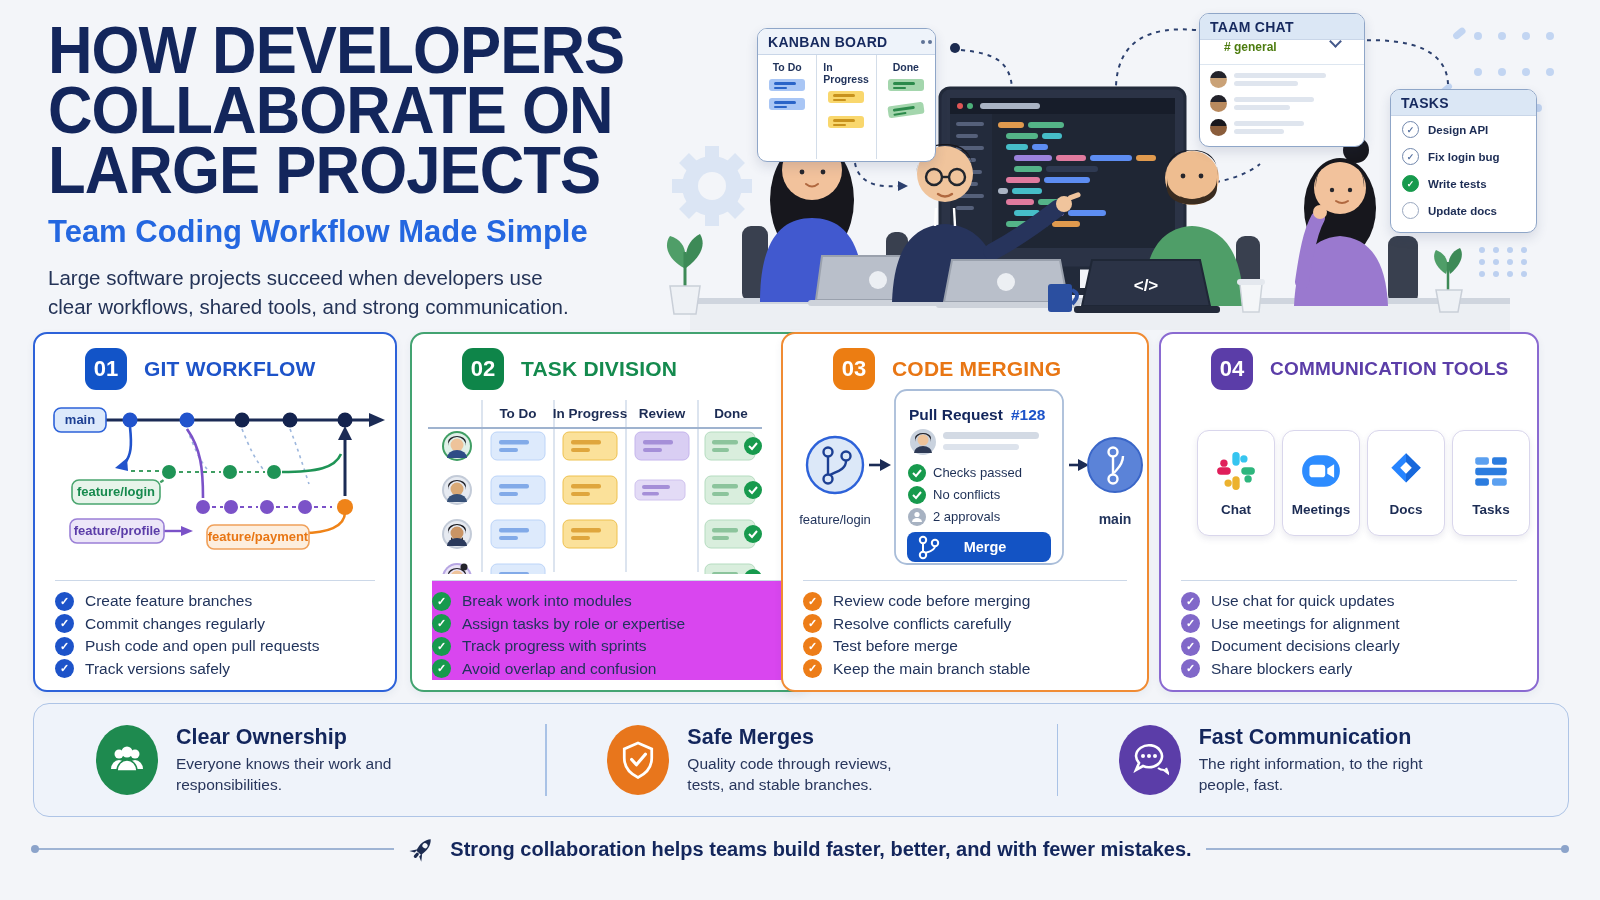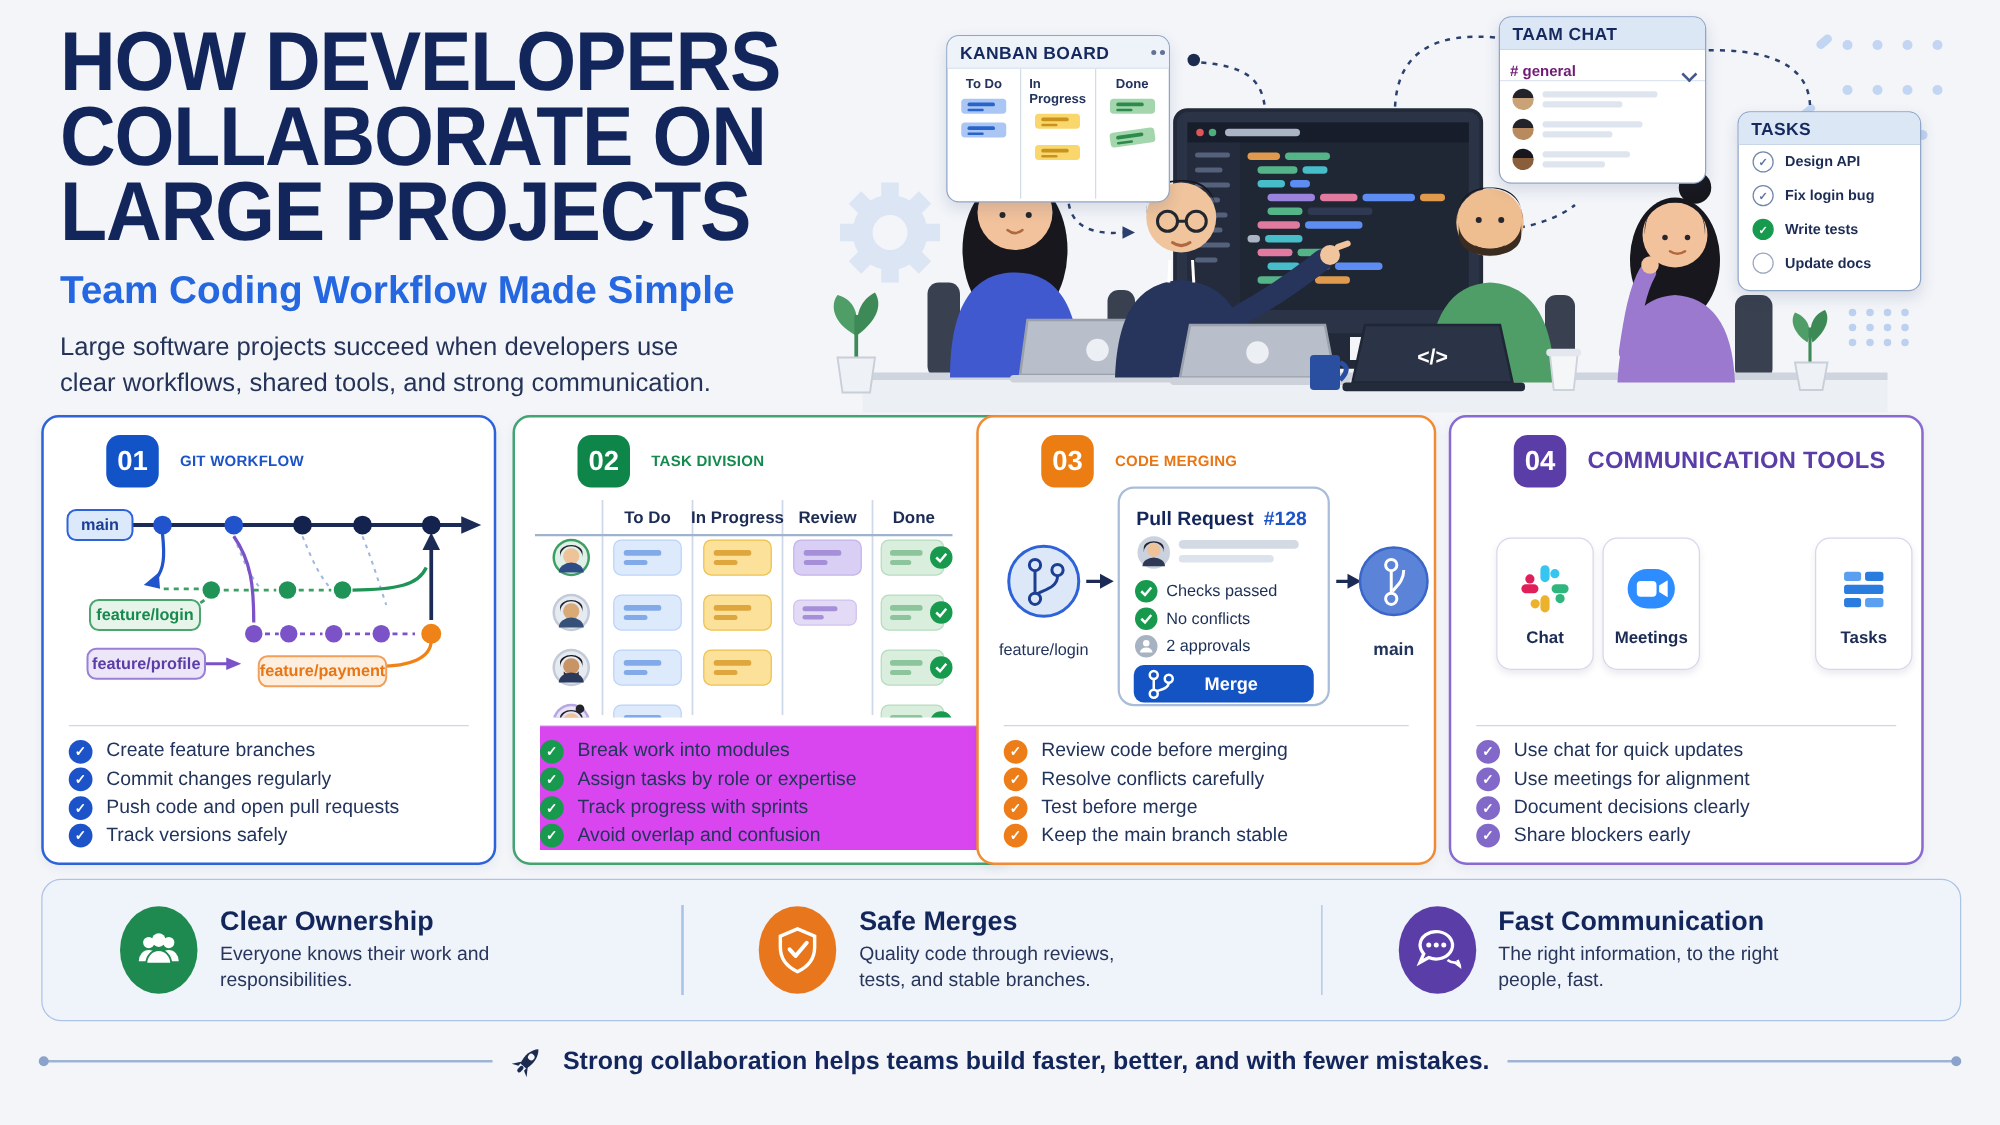--- a/index.html
+++ b/index.html
@@ -23,22 +23,22 @@
   .kcol{flex:1;padding:4px 6px;border-right:1px solid #d3dde9;display:flex;flex-direction:column;align-items:center;}
   .kcol:last-child{border-right:none;}
   .kcol-h{font-size:10.5px;font-weight:700;color:#22345c;margin:2px 0 6px;}
   .kcard{width:36px;height:12px;border-radius:3px;margin-bottom:7px;position:relative;}
   .kcard::before{content:"";position:absolute;left:5px;top:3px;height:2.5px;border-radius:2px;width:22px;}
   .kcard::after{content:"";position:absolute;left:5px;top:7.5px;height:2px;border-radius:2px;width:13px;}
   .kc-b{background:#a9c6f5;}.kc-b::before,.kc-b::after{background:#2a64c8;}
   .kc-y{background:#f9d76d;}.kc-y::before,.kc-y::after{background:#c8921d;}
   .kc-g{background:#a4d6ad;}.kc-g::before,.kc-g::after{background:#2c8a4b;}
   .tilt{transform:rotate(-8deg);}
-  .chrow{display:flex;align-items:flex-end;height:24px;padding:0 8px;border-bottom:1px solid #dde6f0;
-         font-size:12px;font-weight:700;color:#701a75;}
+  .chrow{display:flex;align-items:flex-start;height:24px;padding:0 24px;border-bottom:1px solid #dde6f0;
+         font-size:12px;font-weight:700;color:#4d7c0f;}
   .chev{width:7px;height:7px;border-right:2px solid #44588a;border-bottom:2px solid #44588a;
         transform:rotate(45deg);margin-left:auto;margin-top:-3px;}
   .msg{display:flex;align-items:center;gap:7px;padding:5px 10px 0;}
   .cav{width:17px;height:17px;border-radius:50%;flex:none;}
   .cav1{background:linear-gradient(180deg,#23232b 42%,#caa277 42%);}
   .cav2{background:linear-gradient(180deg,#23232b 42%,#b98a5e 42%);}
   .cav3{background:linear-gradient(180deg,#17171d 42%,#8a5d3b 42%);}
   .mbars{flex:1;}
   .mbar{height:5px;border-radius:3px;background:#dfe5ee;margin:3px 0;}
   .trow{display:flex;align-items:center;gap:9px;padding:0 11px;height:27px;
@@ -54,21 +54,21 @@
   .card{position:absolute;top:332px;height:356px;background:#fff;border-radius:14px;
         box-shadow:0 3px 8px rgba(40,60,100,.06);z-index:2;}
   .c1{left:33px;width:360px;border:2px solid #2d62d9;}
   .c2{left:410px;width:360px;border:2px solid #43a371;padding-left:36px;}
   .c3{left:781px;width:364px;border:2px solid #f08b33;}
   .c4{left:1159px;width:376px;border:2px solid #8a6ad1;}
   .card-head{position:absolute;top:14px;left:18px;display:flex;align-items:center;gap:17px;z-index:4;}
   .badge{width:42px;height:42px;border-radius:11px;color:#fff;font-weight:700;font-size:22px;
          display:flex;align-items:center;justify-content:center;margin-left:32px;}
   .b1{background:#1254c8;}.b2{background:#0e8549;}.b3{background:#ec7d12;}.b4{background:#5b3da8;}
-  .card-title{font-weight:700;font-size:12px;letter-spacing:.2px;}
+  .card-title{font-weight:700;font-size:21px;letter-spacing:.2px;}
   .t1{color:#1d53c9;}.t2{color:#148a4e;}.t3{color:#e87614;}.t4{color:#5b3da8;}
   .cardsvg{position:absolute;left:0;top:0;}
   .checklist{position:absolute;left:20px;right:20px;top:246px;border-top:1.5px solid #ccd8e8;padding-top:9px;}
   .chk-item{display:flex;align-items:center;gap:11px;height:22.5px;font-size:15.5px;color:#22345c;}
   .chk{width:19px;height:19px;border-radius:50%;color:#fff;font-size:11px;font-weight:700;flex:none;
        display:flex;align-items:center;justify-content:center;}
   .chk::before{content:"\2713";}
   .k1{background:#1d53c9;}.k2{background:#179a4d;}.k3{background:#ed7d18;}.k4{background:#8168c9;}
   
   .tile{position:absolute;top:96px;width:76px;height:104px;background:#fff;border:1.5px solid #d9d6ec;
@@ -703,20 +703,28 @@
       <span class="tile-label">Chat</span>
     </div>
     <div class="tile" style="left:121px;">
       <svg width="42" height="42" viewBox="0 0 40 40">
         <rect x="2" y="5" width="36" height="30" rx="15" fill="#2D8CFF"></rect>
         <rect x="9" y="14" width="15" height="12" rx="3" fill="#ffffff"></rect>
         <path d="M26,17.5 L32.5,13.5 L32.5,26.5 L26,22.5 Z" fill="#ffffff"></path>
       </svg>
       <span class="tile-label">Meetings</span>
     </div>
+    <div class="tile" style="left:206px;">
+      <svg width="42" height="42" viewBox="0 0 40 40">
+        <path d="M20,3 L34,17 L20,31 L6,17 Z" fill="#2684FF"></path>
+        <path d="M20,3 L34,17 L20,31 Z" fill="#1868DB"></path>
+        <path d="M20,11.5 L25.5,17 L20,22.5 L14.5,17 Z" fill="#ffffff"></path>
+      </svg>
+      <span class="tile-label">Docs</span>
+    </div>
     <div class="tile" style="left:291px;">
       <svg width="42" height="42" viewBox="0 0 40 40">
         <rect x="5" y="7" width="13" height="7" rx="2" fill="#5ba0f0"></rect>
           <rect x="21" y="7" width="14" height="7" rx="2" fill="#2b7cdf"></rect>
         <rect x="5" y="17" width="30" height="7" rx="2" fill="#2b7cdf"></rect>
         <rect x="5" y="27" width="13" height="7" rx="2" fill="#2b7cdf"></rect>
           <rect x="21" y="27" width="14" height="7" rx="2" fill="#5ba0f0"></rect>
       </svg>
       <span class="tile-label">Tasks</span>
     </div>

